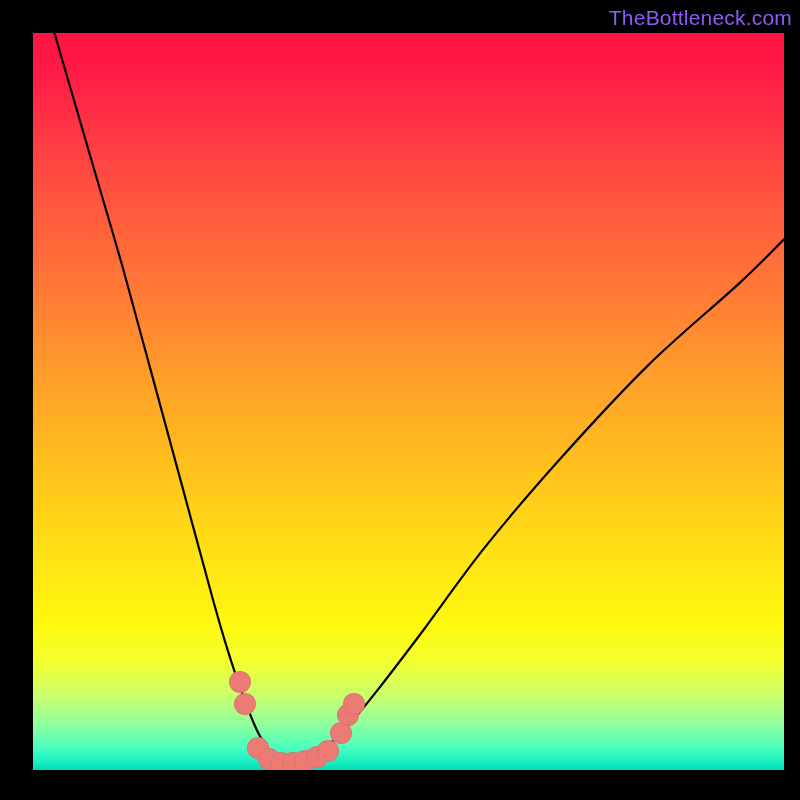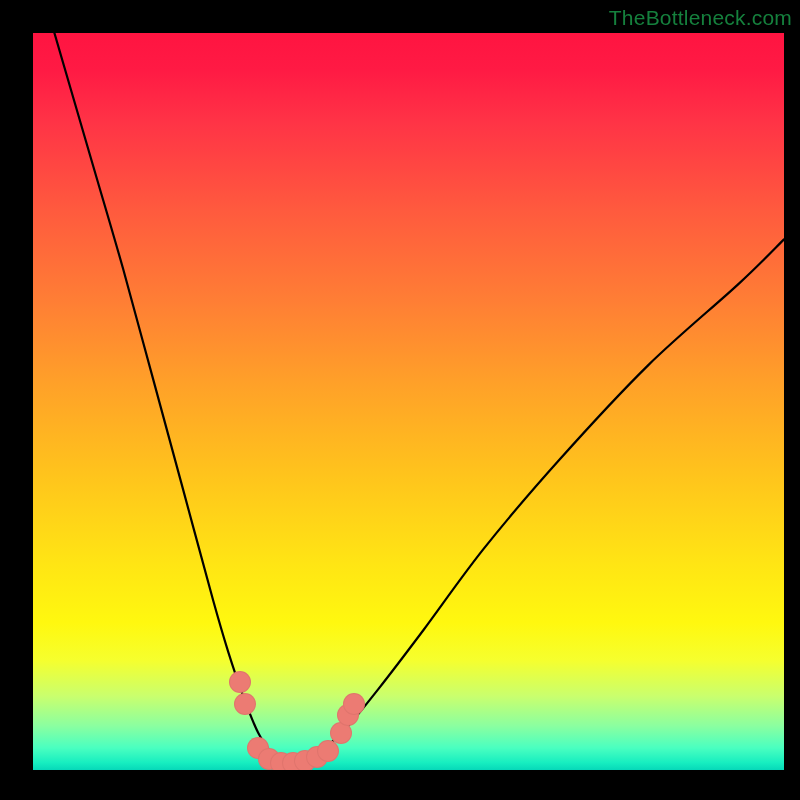--- a/index.html
+++ b/index.html
@@ -49,21 +49,21 @@
       #8bffa0 94%,
       #4affc0 97%,
       #17eec0 99%,
       #06d8b9 100%
     );
   }
   .watermark {
     position: absolute;
     top: 6px;
     right: 8px;
-    color: #15803d;
+    color: #8b5cf6;
     font-size: 21px;
     font-weight: 500;
     letter-spacing: 0.2px;
     z-index: 5;
     font-family: Arial, Helvetica, sans-serif;
   }
   svg.curve {
     position: absolute;
     left: 0;
     top: 0;

